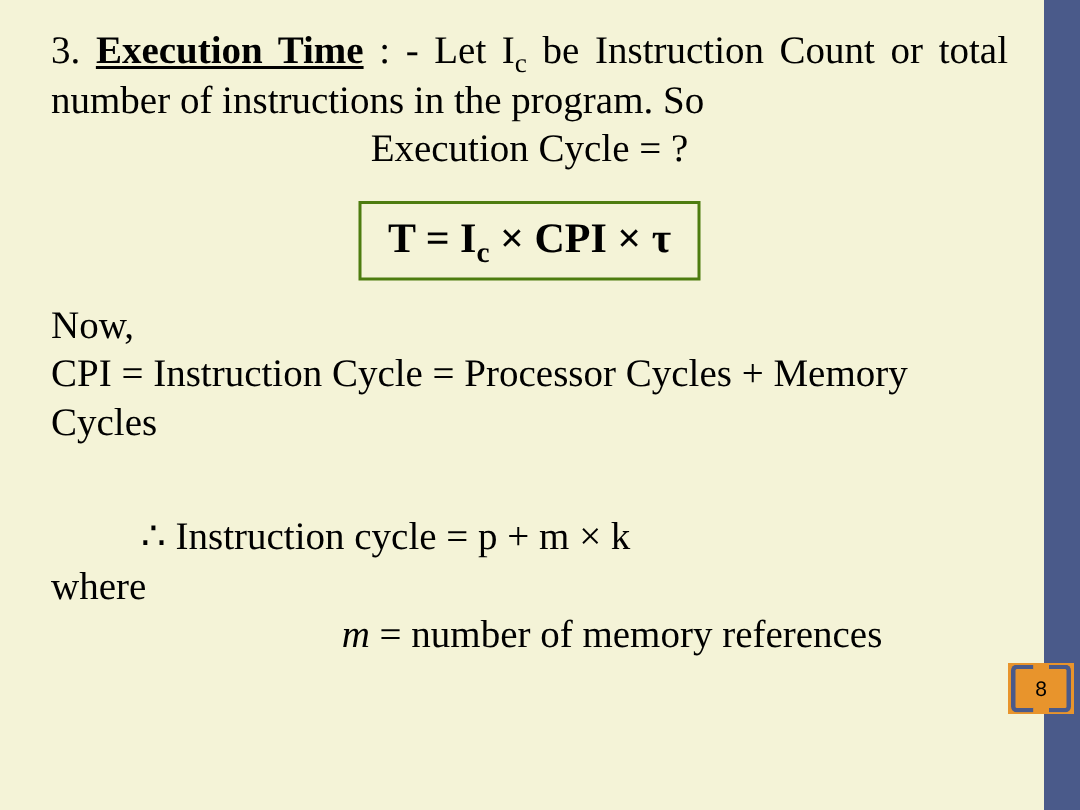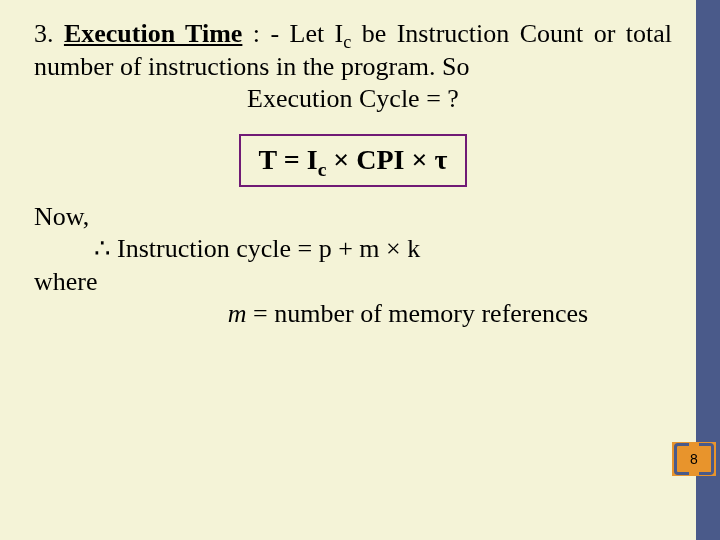--- a/index.html
+++ b/index.html
@@ -31,37 +31,38 @@
     text-decoration: underline;
   }
   .just {
     text-align: justify;
   }
   .center {
     text-align: center;
   }
   .formula-box {
     display: inline-block;
-    border: 2px solid #701a75;
+    border: 2px solid #4d7c0f;
     padding: 6px 18px 8px 18px;
     font-weight: bold;
     font-size: 28px;
     margin-top: 10px;
   }
   .formula-wrap {
     text-align: center;
     margin: 8px 0 14px 0;
   }
   sub {
     font-size: 0.7em;
     vertical-align: sub;
     line-height: 0;
   }
   .indent1 {
     padding-left: 60px;
+    margin-top: 44px;
   }
   .indent3 {
     padding-left: 110px;
     text-align: center;
   }
   .page-badge {
     position: absolute;
     right: 4px;
     bottom: 64px;
     width: 44px;
@@ -114,20 +115,23 @@
   </div>
 
   <div class="formula-wrap">
     <span class="formula-box">
       <span>T = I</span><sub>c</sub><span> × CPI × </span><span>τ</span>
     </span>
   </div>
 
   <div>Now,</div>
 
+  <div>
+    <span> CPI = Instruction Cycle = Processor Cycles + Memory Cycles</span>
+  </div>
 
   <div class="indent1">
     <span>∴</span><span>  Instruction cycle = p + m × k</span>
   </div>
 
   <div>where</div>
 
   <div class="indent3">
     <span class="italic">m</span><span> = number of memory references</span>
   </div>

